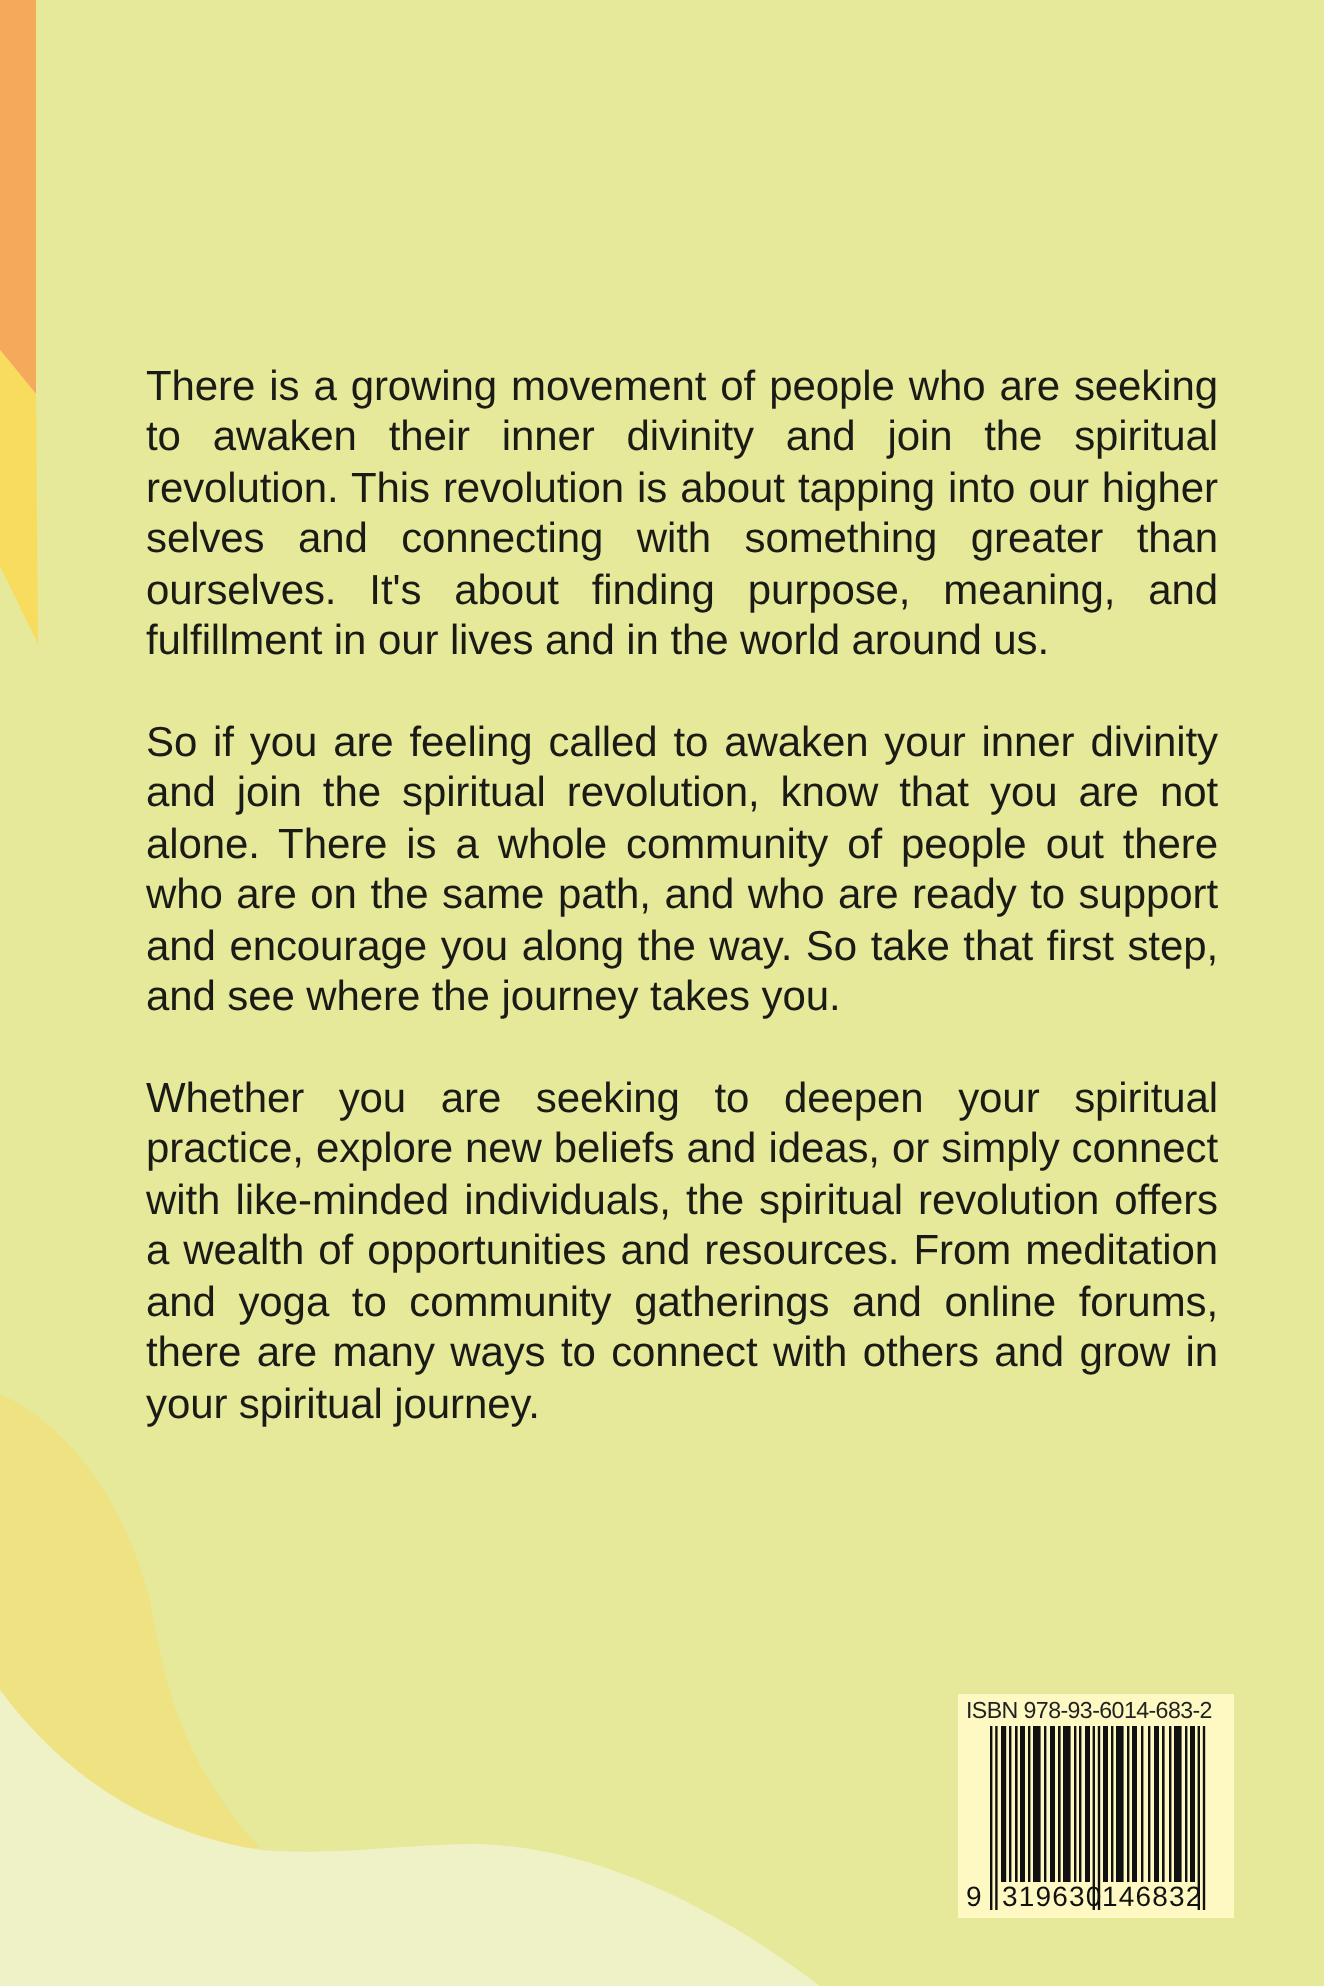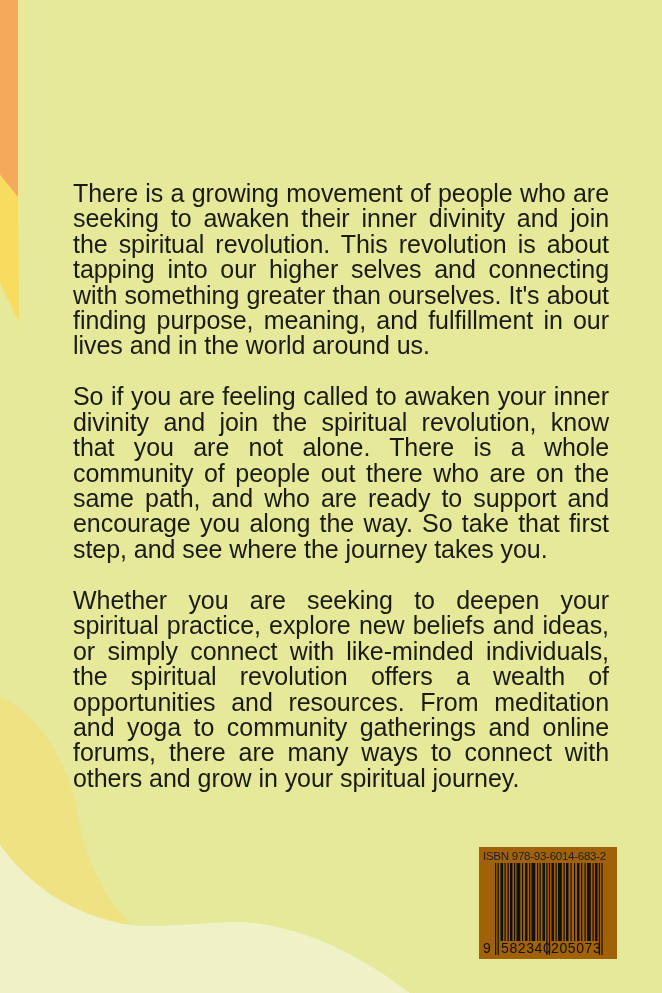--- a/index.html
+++ b/index.html
@@ -20,36 +20,36 @@
       top: 0;
       width: 662px;
       height: 993px;
       pointer-events: none;
     }
     .body-text {
       position: absolute;
       left: 73px;
       top: 181px;
       width: 536px;
-      font-size: 25px;
+      font-size: 21px;
       line-height: 25.4px;
       color: #1b1b16;
       text-align: justify;
       letter-spacing: -0.05px;
     }
     .body-text p {
       margin: 0 0 25.6px 0;
     }
     .barcode-box {
       position: absolute;
       left: 479px;
       top: 847px;
       width: 138px;
       height: 112px;
-      background: #a16207;
+      background: #fef9c3;
     }
     .isbn-label {
       position: absolute;
       left: 4px;
       top: 2px;
       font-size: 11.6px;
       color: #222;
       letter-spacing: -0.3px;
       white-space: nowrap;
     }
@@ -139,15 +139,15 @@
       <rect x="105.5" y="16" width="1.2" height="78"></rect>
       <rect x="108" y="16" width="3.8" height="78"></rect>
       <rect x="113.5" y="16" width="1.2" height="78"></rect>
       <rect x="116" y="16" width="2.5" height="78"></rect>
 
       <rect x="119.8" y="16" width="1.2" height="92"></rect>
       <rect x="122.4" y="16" width="1.2" height="92"></rect>
     </g>
   </svg>
   <div class="digit-first">9</div>
-  <div class="digit-left">582340</div>
-  <div class="digit-right">205073</div>
+  <div class="digit-left">319630</div>
+  <div class="digit-right">146832</div>
 </div>
 
 </body></html>

